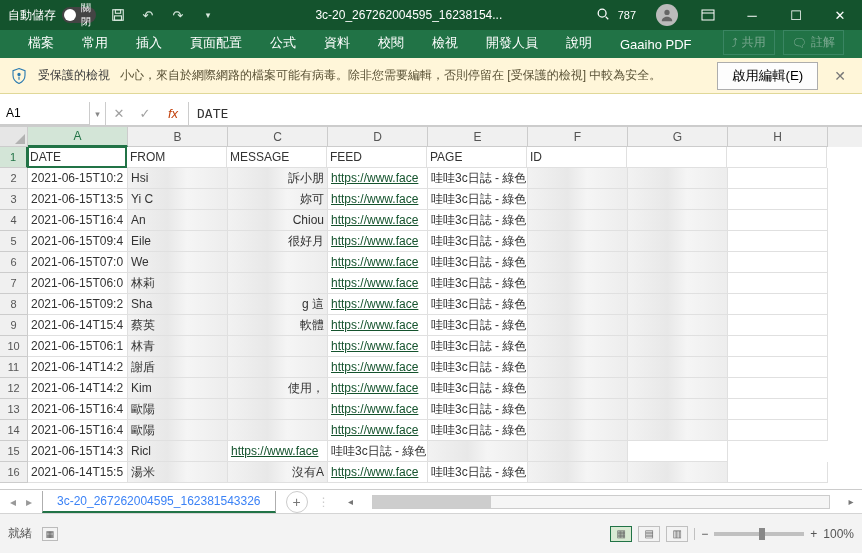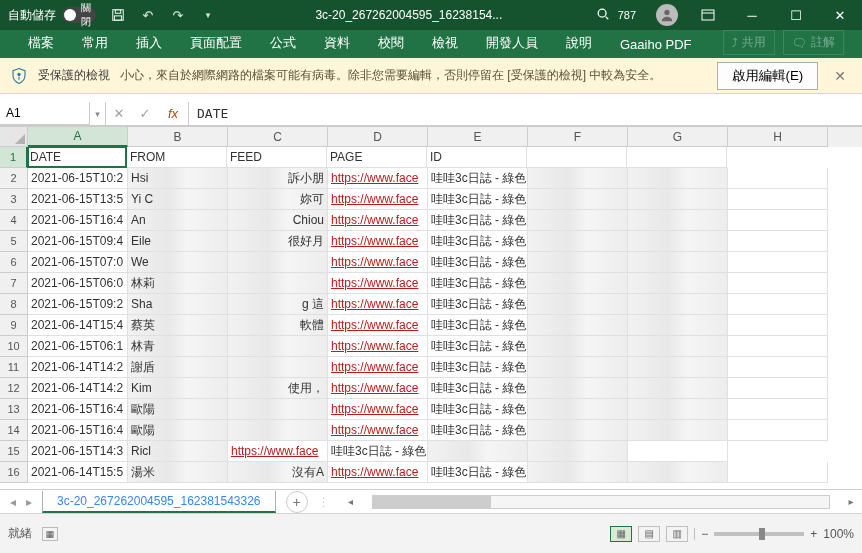--- a/index.html
+++ b/index.html
@@ -50,21 +50,21 @@
 .corner { width:28px; border-right:1px solid #ccc; border-bottom:1px solid #ccc; background:#e6e6e6; position:relative; }
 .corner::after { content:""; position:absolute; right:2px; bottom:2px; border:5px solid transparent; border-right-color:#b2b2b2; border-bottom-color:#b2b2b2; }
 .ch { border-right:1px solid #ccc; border-bottom:1px solid #ccc; display:flex; align-items:center; justify-content:center; color:#555; font-size:12px; background:#f0f0f0; }
 .ch.active { background:#d3e5d7; border-bottom:2px solid #217346; color:#217346; }
 .rows { flex:1; overflow:hidden; background:#fff; }
 .row { display:flex; height:21px; }
 .rh { width:28px; border-right:1px solid #ccc; border-bottom:1px solid #ccc; background:#f0f0f0; display:flex; align-items:center; justify-content:center; color:#555; font-size:11px; }
 .rh.active { background:#d3e5d7; border-right:2px solid #217346; color:#217346; }
 .cell { border-right:1px solid #e0e0e0; border-bottom:1px solid #e0e0e0; display:flex; align-items:center; padding:0 3px; overflow:hidden; white-space:nowrap; font-size:12px; color:#333; }
 .cell.selected { border:2px solid #217346; padding:0 1px; margin:-1px 0 0 -1px; z-index:2; position:relative; background:#fff; }
-.cell a { color:#b91c1c; text-decoration:underline;text-align:right; }
+.cell a { color:#14532d; text-decoration:underline;text-align:right; }
 .cell.redact { background:linear-gradient(90deg,#f2f2f2 0%,#e8e8e8 40%,#f5f5f5 60%,#ededed 100%); }
 
 
 .cA{width:100px}.cB{width:100px}.cC{width:100px}.cD{width:100px}.cE{width:100px}.cF{width:100px}.cG{width:100px}.cH{width:100px}
 
 
 .sheet-bar { height:24px; background:#fff; border-top:1px solid #ccc; display:flex; align-items:center; font-size:12px; }
 .sheet-nav { display:flex; gap:2px; padding:0 6px; color:#999; }
 .sheet-nav span { width:14px; text-align:center; }
 .sheet-tab { border:1px solid #aeaeae; border-top:none; background:#fff; padding:3px 14px; color:#3b82f6; font-size:12px; border-bottom:2px solid #217346; margin-bottom:-1px; }
@@ -191,20 +191,21 @@
     <div class="ch cE">E</div>
     <div class="ch cF">F</div>
     <div class="ch cG">G</div>
     <div class="ch cH">H</div>
   </div>
   <div class="rows" id="rows">
       <div class="row">
         <div class="rh active">1</div>
         <div class="cell cA selected">DATE</div>
         <div class="cell cB">FROM</div>
+        <div class="cell cC">MESSAGE</div>
         <div class="cell cD">FEED</div>
         <div class="cell cE">PAGE</div>
         <div class="cell cF">ID</div>
         <div class="cell cG"></div>
         <div class="cell cH"></div>
       </div>
       <div class="row">
         <div class="rh">2</div>
         <div class="cell cA">2021-06-15T10:2</div>
         <div class="cell cB redact" style="justify-content:flex-start">Hsi</div>

